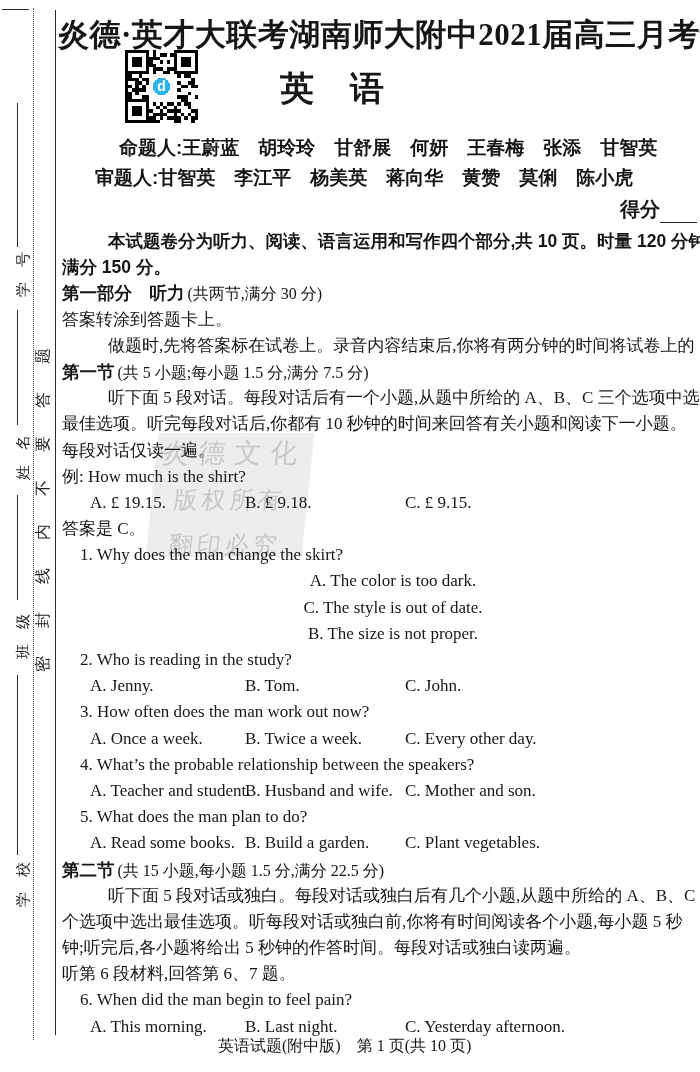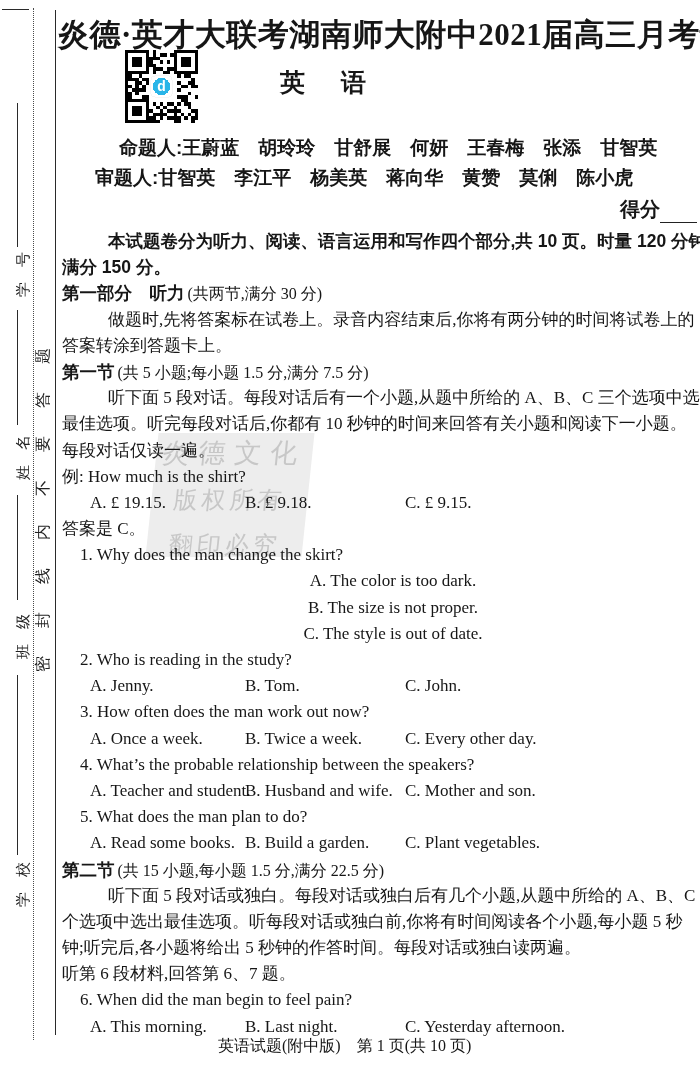--- a/index.html
+++ b/index.html
@@ -11,21 +11,21 @@
   .hline-top{position:absolute;left:2px;top:9px;width:27px;height:1px;background:#2a2a2a;}
   .fill-line{position:absolute;left:17px;width:1px;background:#2a2a2a;}
   .rot-center{position:absolute;width:0;height:0;}
   .rot-center>span{position:absolute;transform:translate(-50%,-50%) rotate(-90deg);
         white-space:nowrap;display:block;}
   .seal-text{font-size:16px;letter-spacing:28px;color:#222;}
   .field-label{font-size:15px;letter-spacing:15px;color:#222;}
   
   .exam-title{position:absolute;left:58px;top:14px;width:640px;text-align:center;
         font-size:31px;font-weight:bold;letter-spacing:0.5px;white-space:nowrap;}
-  .subject{position:absolute;left:280px;top:66px;font-size:25px;font-weight:bold;
+  .subject{position:absolute;left:280px;top:66px;font-size:34px;font-weight:bold;
         font-family:"Liberation Sans","DejaVu Sans",sans-serif;letter-spacing:36px;white-space:nowrap;text-align:center;}
   .qr{position:absolute;left:125px;top:50px;width:73px;height:73px;}
   .setters,.reviewers{position:absolute;left:95px;font-size:19px;font-weight:bold;
         font-family:"Liberation Sans","DejaVu Sans",sans-serif;white-space:nowrap;}
   .setters{top:135px;margin-left:24px;} .reviewers{top:165px;}
   .score{position:absolute;top:196px;left:620px;font-size:20px;font-weight:bold;
         font-family:"Liberation Sans","DejaVu Sans",sans-serif;white-space:nowrap;}
   .score .blank{display:inline-block;width:37px;border-bottom:1.5px solid #222;height:18px;vertical-align:bottom;}
   
   .watermark{position:absolute;left:152px;top:433px;width:156px;height:124px;background:#ededed;
@@ -215,37 +215,37 @@
   <div class="watermark">
     <div class="w1">炎德文化</div>
     <div class="w2">版权所有</div>
     <div class="w3">翻印必究</div>
   </div>
 
   <div class="content">
       <div class="line para-bold-indent">本试题卷分为听力、阅读、语言运用和写作四个部分,共 10 页。时量 120 分钟。</div>
       <div class="line para-bold">满分 150 分。</div>
       <div class="line part-heading"><span class="ph-bold">第一部分　听力</span><span class="ph-rest">(共两节,满分 30 分)</span></div>
+      <div class="line para">答案转涂到答题卡上。</div>
       <div class="line para-indent">做题时,先将答案标在试卷上。录音内容结束后,你将有两分钟的时间将试卷上的</div>
-      <div class="line para">答案转涂到答题卡上。</div>
       <div class="line part-heading"><span class="ph-bold">第一节</span><span class="ph-rest">(共 5 小题;每小题 1.5 分,满分 7.5 分)</span></div>
       <div class="line para-indent">听下面 5 段对话。每段对话后有一个小题,从题中所给的 A、B、C 三个选项中选出</div>
       <div class="line para">最佳选项。听完每段对话后,你都有 10 秒钟的时间来回答有关小题和阅读下一小题。</div>
       <div class="line para">每段对话仅读一遍。</div>
       <div class="line para">例: How much is the shirt?</div>
       <div class="line options">
         <span class="opt-a">A. £ 19.15.</span>
         <span class="opt-b">B. £ 9.18.</span>
         <span class="opt-c">C. £ 9.15.</span>
       </div>
       <div class="line para">答案是 C。</div>
       <div class="line question">1. Why does the man change the skirt?</div>
       <div class="line option-single">A. The color is too dark.</div>
+      <div class="line option-single">C. The style is out of date.</div>
       <div class="line option-single">B. The size is not proper.</div>
-      <div class="line option-single">C. The style is out of date.</div>
       <div class="line question">2. Who is reading in the study?</div>
       <div class="line options">
         <span class="opt-a">A. Jenny.</span>
         <span class="opt-b">B. Tom.</span>
         <span class="opt-c">C. John.</span>
       </div>
       <div class="line question">3. How often does the man work out now?</div>
       <div class="line options">
         <span class="opt-a">A. Once a week.</span>
         <span class="opt-b">B. Twice a week.</span>

